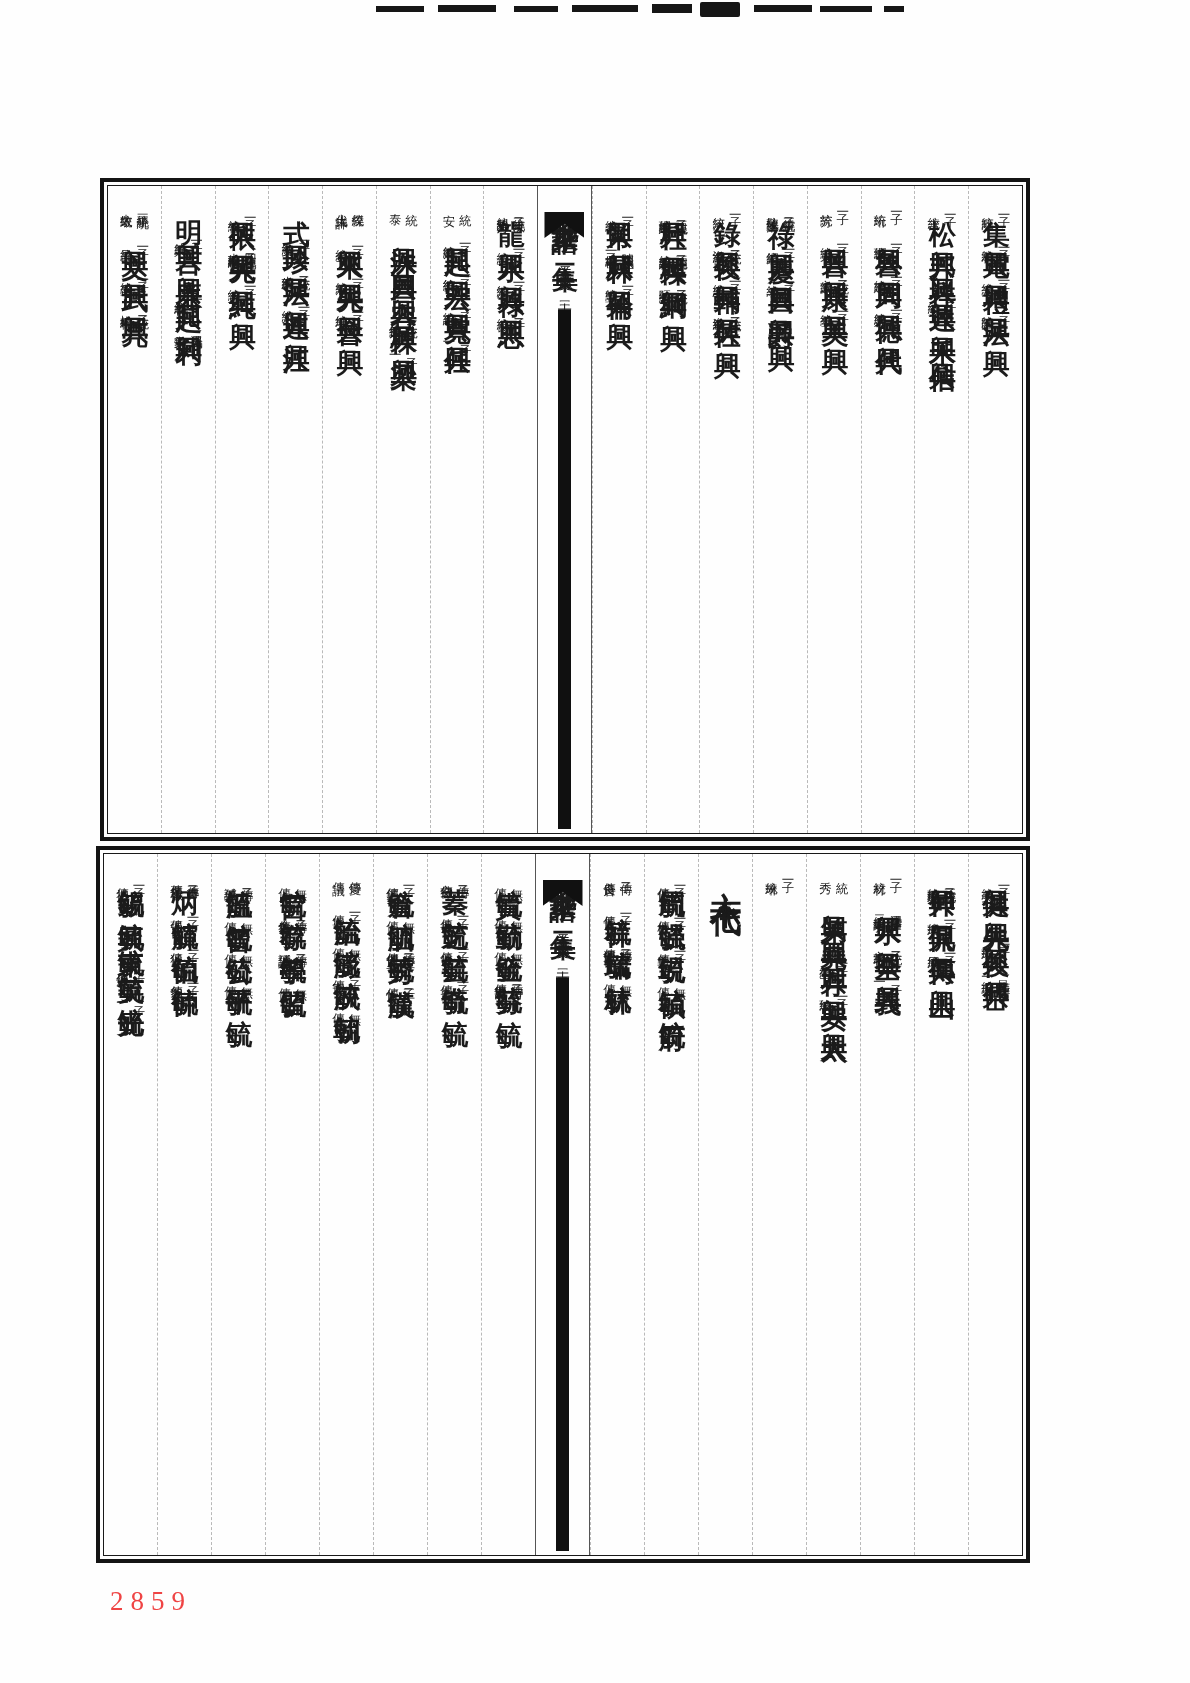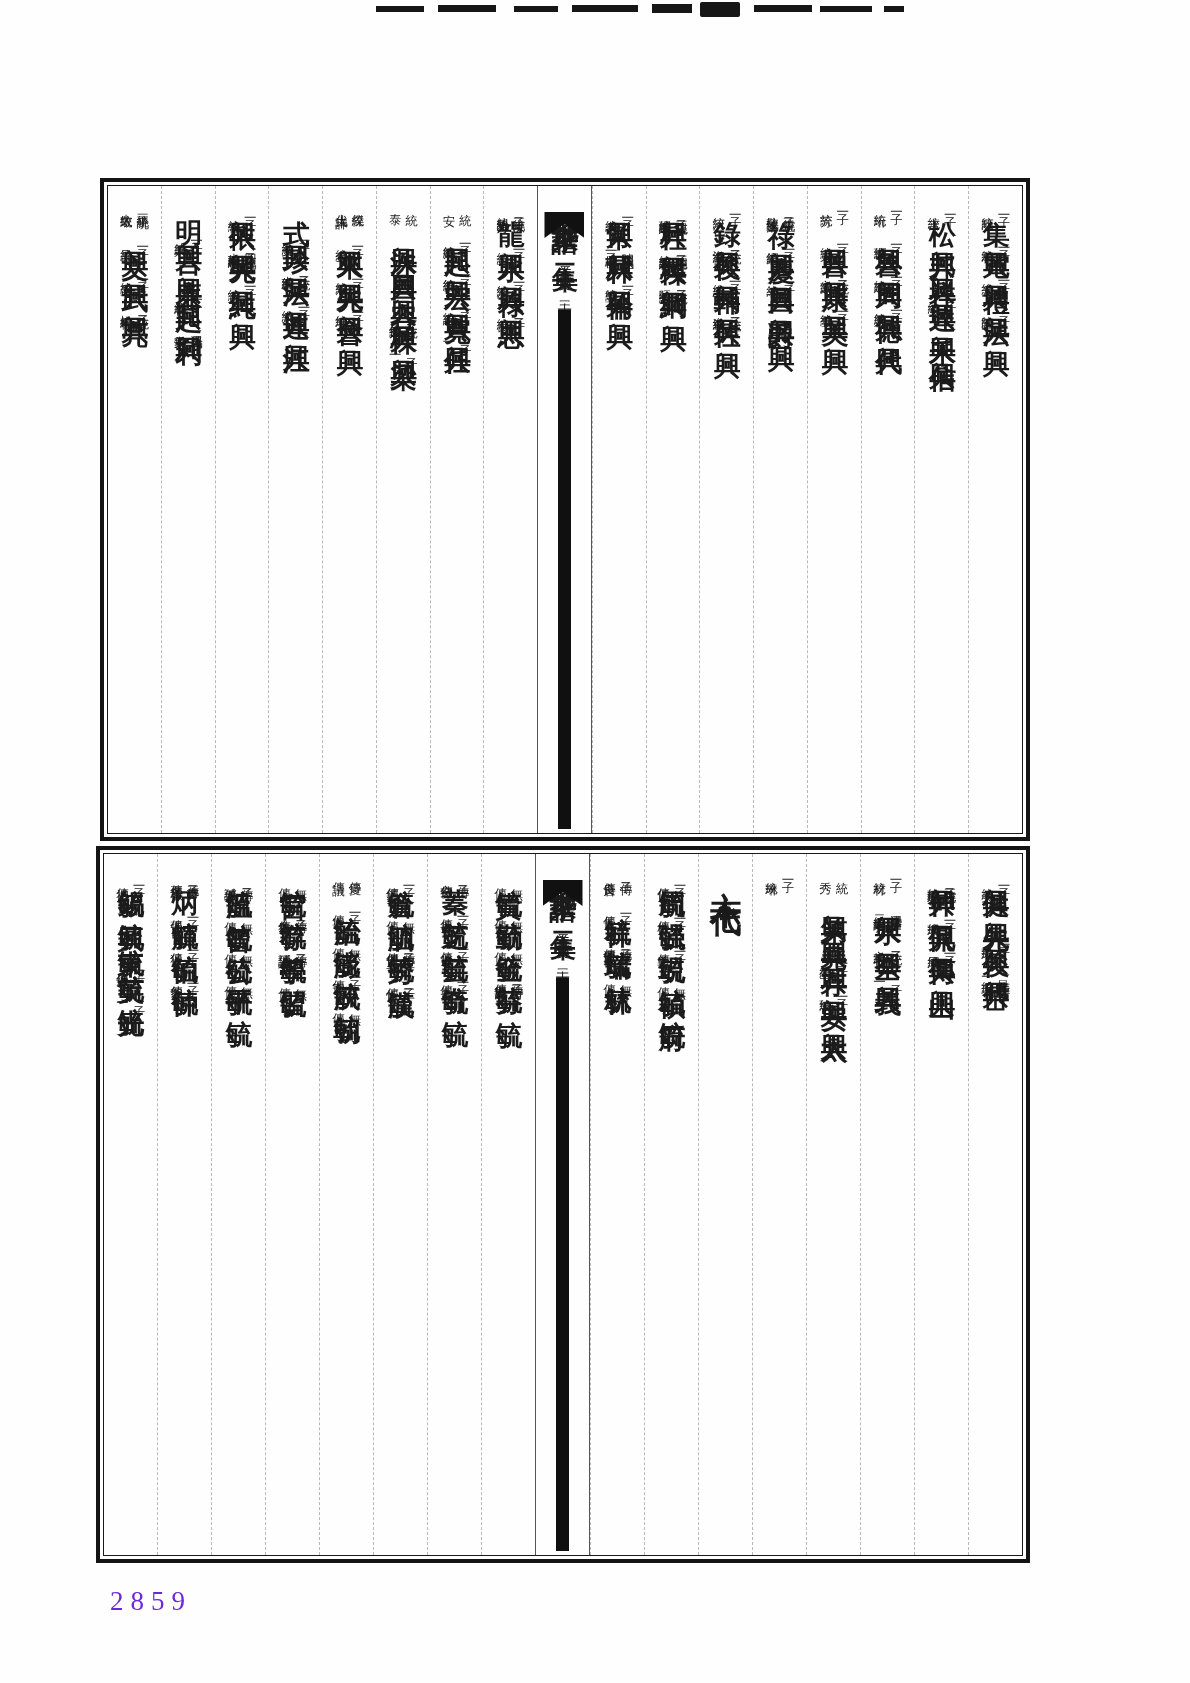--- a/index.html
+++ b/index.html
@@ -31,21 +31,21 @@
             clip-path:polygon(0 0,100% 0,100% 100%,50% 45%,0 100%);}
   .spine-vol{writing-mode:vertical-rl;text-orientation:upright;font-size:26px;font-weight:700;
              letter-spacing:2px;margin-top:6px;line-height:1;}
   .spine-chap{writing-mode:vertical-rl;text-orientation:upright;font-size:13px;letter-spacing:1px;
               margin-top:8px;line-height:1.1;}
   .spine-branch{writing-mode:vertical-rl;text-orientation:upright;font-size:13px;letter-spacing:1px;
               margin-top:4px;line-height:1.1;}
   .spine-folio{writing-mode:vertical-rl;text-orientation:upright;font-size:14px;letter-spacing:2px;
               margin-top:22px;line-height:1.1;}
   .spine-bar{width:13px;background:#101010;flex:1 1 auto;margin-top:14px;margin-bottom:4px;}
-  .pageno{position:absolute;left:110px;top:1586px;font-size:27px;letter-spacing:7px;color:#6d28d9;
+  .pageno{position:absolute;left:110px;top:1586px;font-size:27px;letter-spacing:7px;color:#ef4444;
           font-family:"Liberation Serif","DejaVu Serif",serif;}
 </style>
 </head>
 <body>
 
 <div class="page">
 
   <div class="artifact" style="left:376px;top:6px;width:48px;height:6px;"></div>
   <div class="artifact" style="left:438px;top:5px;width:58px;height:7px;"></div>
   <div class="artifact" style="left:514px;top:6px;width:44px;height:6px;"></div>

